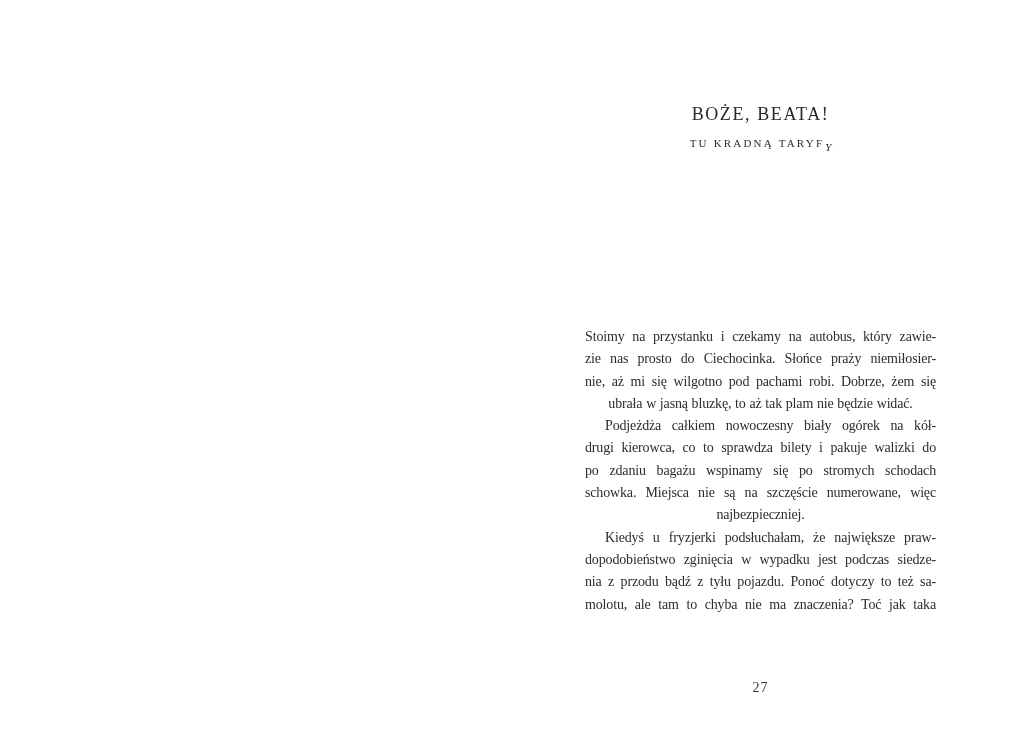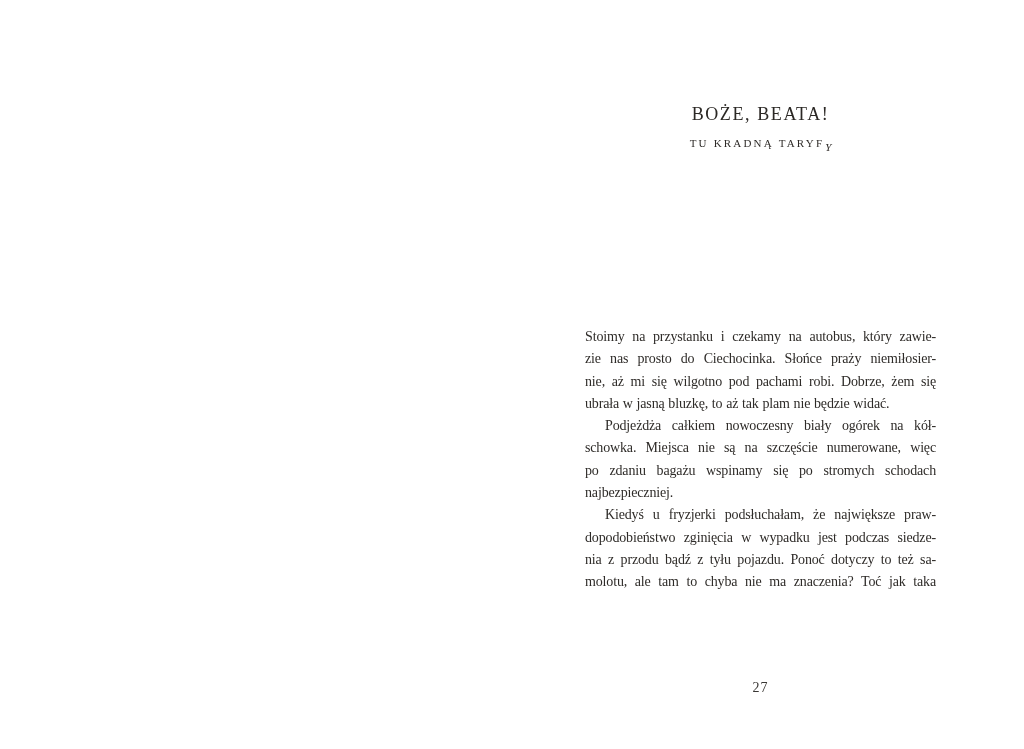--- a/index.html
+++ b/index.html
@@ -64,21 +64,21 @@
     left: 585px;
     top: 326px;
     width: 351px;
   }
   .line {
     height: 22.3px;
     line-height: 22.3px;
     font-size: 14px;
     letter-spacing: -0.15px;
     overflow: hidden;
-    text-align: left;
+    text-align: center;
     word-spacing: 0.4px;
   }
   .line.j {
     text-align: justify;
     text-align-last: justify;
     text-justify: inter-word;
   }
   .line.i {
     text-indent: 20px;
   }
@@ -105,22 +105,23 @@
   <div class="chapter-title">BOŻE, BEATA!</div>
 
   <div class="chapter-subtitle"><span>TU KRADNĄ TARYF</span><span class="swash">Y</span></div>
 
   <div class="body-text">
     <div class="line j">Stoimy na przystanku i czekamy na autobus, który zawie-</div>
     <div class="line j">zie nas prosto do Ciechocinka. Słońce praży niemiłosier-</div>
     <div class="line j">nie, aż mi się wilgotno pod pachami robi. Dobrze, żem się</div>
     <div class="line">ubrała w jasną bluzkę, to aż tak plam nie będzie widać.</div>
     <div class="line j i">Podjeżdża całkiem nowoczesny biały ogórek na kół-</div>
+    <div class="line j">drugi kierowca, co to sprawdza bilety i pakuje walizki do</div>
+    <div class="line j">po zdaniu bagażu wspinamy się po stromych schodach</div>
     <div class="line j">schowka. Miejsca nie są na szczęście numerowane, więc</div>
-    <div class="line j">po zdaniu bagażu wspinamy się po stromych schodach</div>
     <div class="line">najbezpieczniej.</div>
     <div class="line j i">Kiedyś u fryzjerki podsłuchałam, że największe praw-</div>
     <div class="line j">dopodobieństwo zginięcia w wypadku jest podczas siedze-</div>
     <div class="line j">nia z przodu bądź z tyłu pojazdu. Ponoć dotyczy to też sa-</div>
     <div class="line j">molotu, ale tam to chyba nie ma znaczenia? Toć jak taka</div>
   </div>
 
   <div class="page-number">27</div>
 
 </div>

